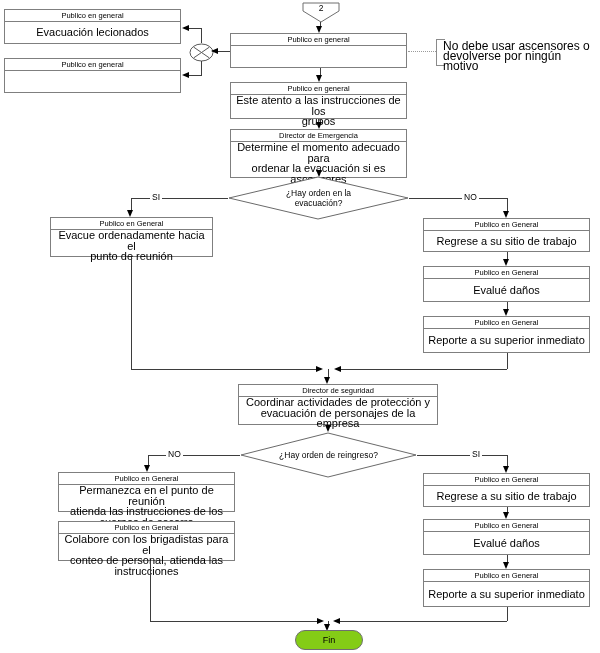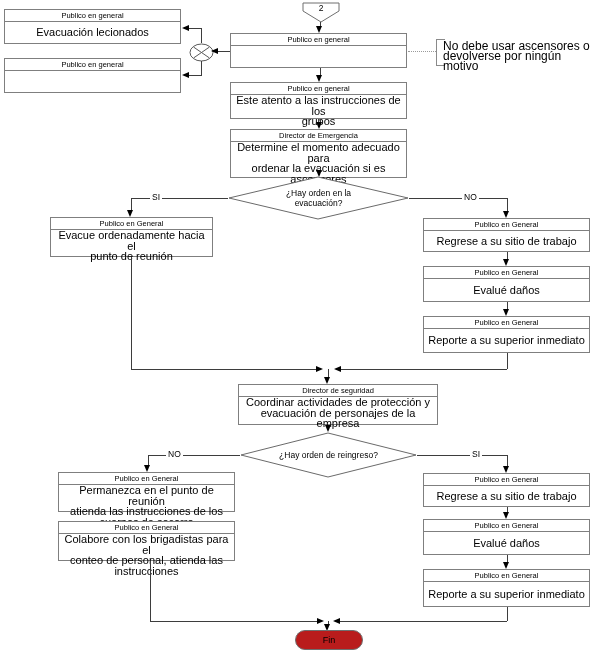--- a/index.html
+++ b/index.html
@@ -31,21 +31,21 @@
   }
   .dwrap{position:absolute;}
   .dwrap svg{display:block;}
   .dtxt{
     position:absolute;left:0;top:0;right:0;bottom:0;display:flex;align-items:center;justify-content:center;
     text-align:center;font-size:8.5px;line-height:10.5px;white-space:pre-line;
   }
   .pent{position:absolute;}
   .ptxt{position:absolute;left:0;top:1px;right:0;text-align:center;font-size:8.5px;}
   .term{
-    position:absolute;border:1px solid #6f6f6f;border-radius:10px;background:#b91c1c;
+    position:absolute;border:1px solid #6f6f6f;border-radius:10px;background:#84cc16;
     display:flex;align-items:center;justify-content:center;font-size:9px;
   }
   .note-bracket{position:absolute;border-left:1px solid #8a8a8a;border-top:1px solid #8a8a8a;border-bottom:1px solid #8a8a8a;background:transparent;}
   .note-txt{position:absolute;font-size:12px;line-height:10px;white-space:pre-line;}
   .cx{position:absolute;}
 </style>
 </head>
 <body>
 
 <div id="canvas">

